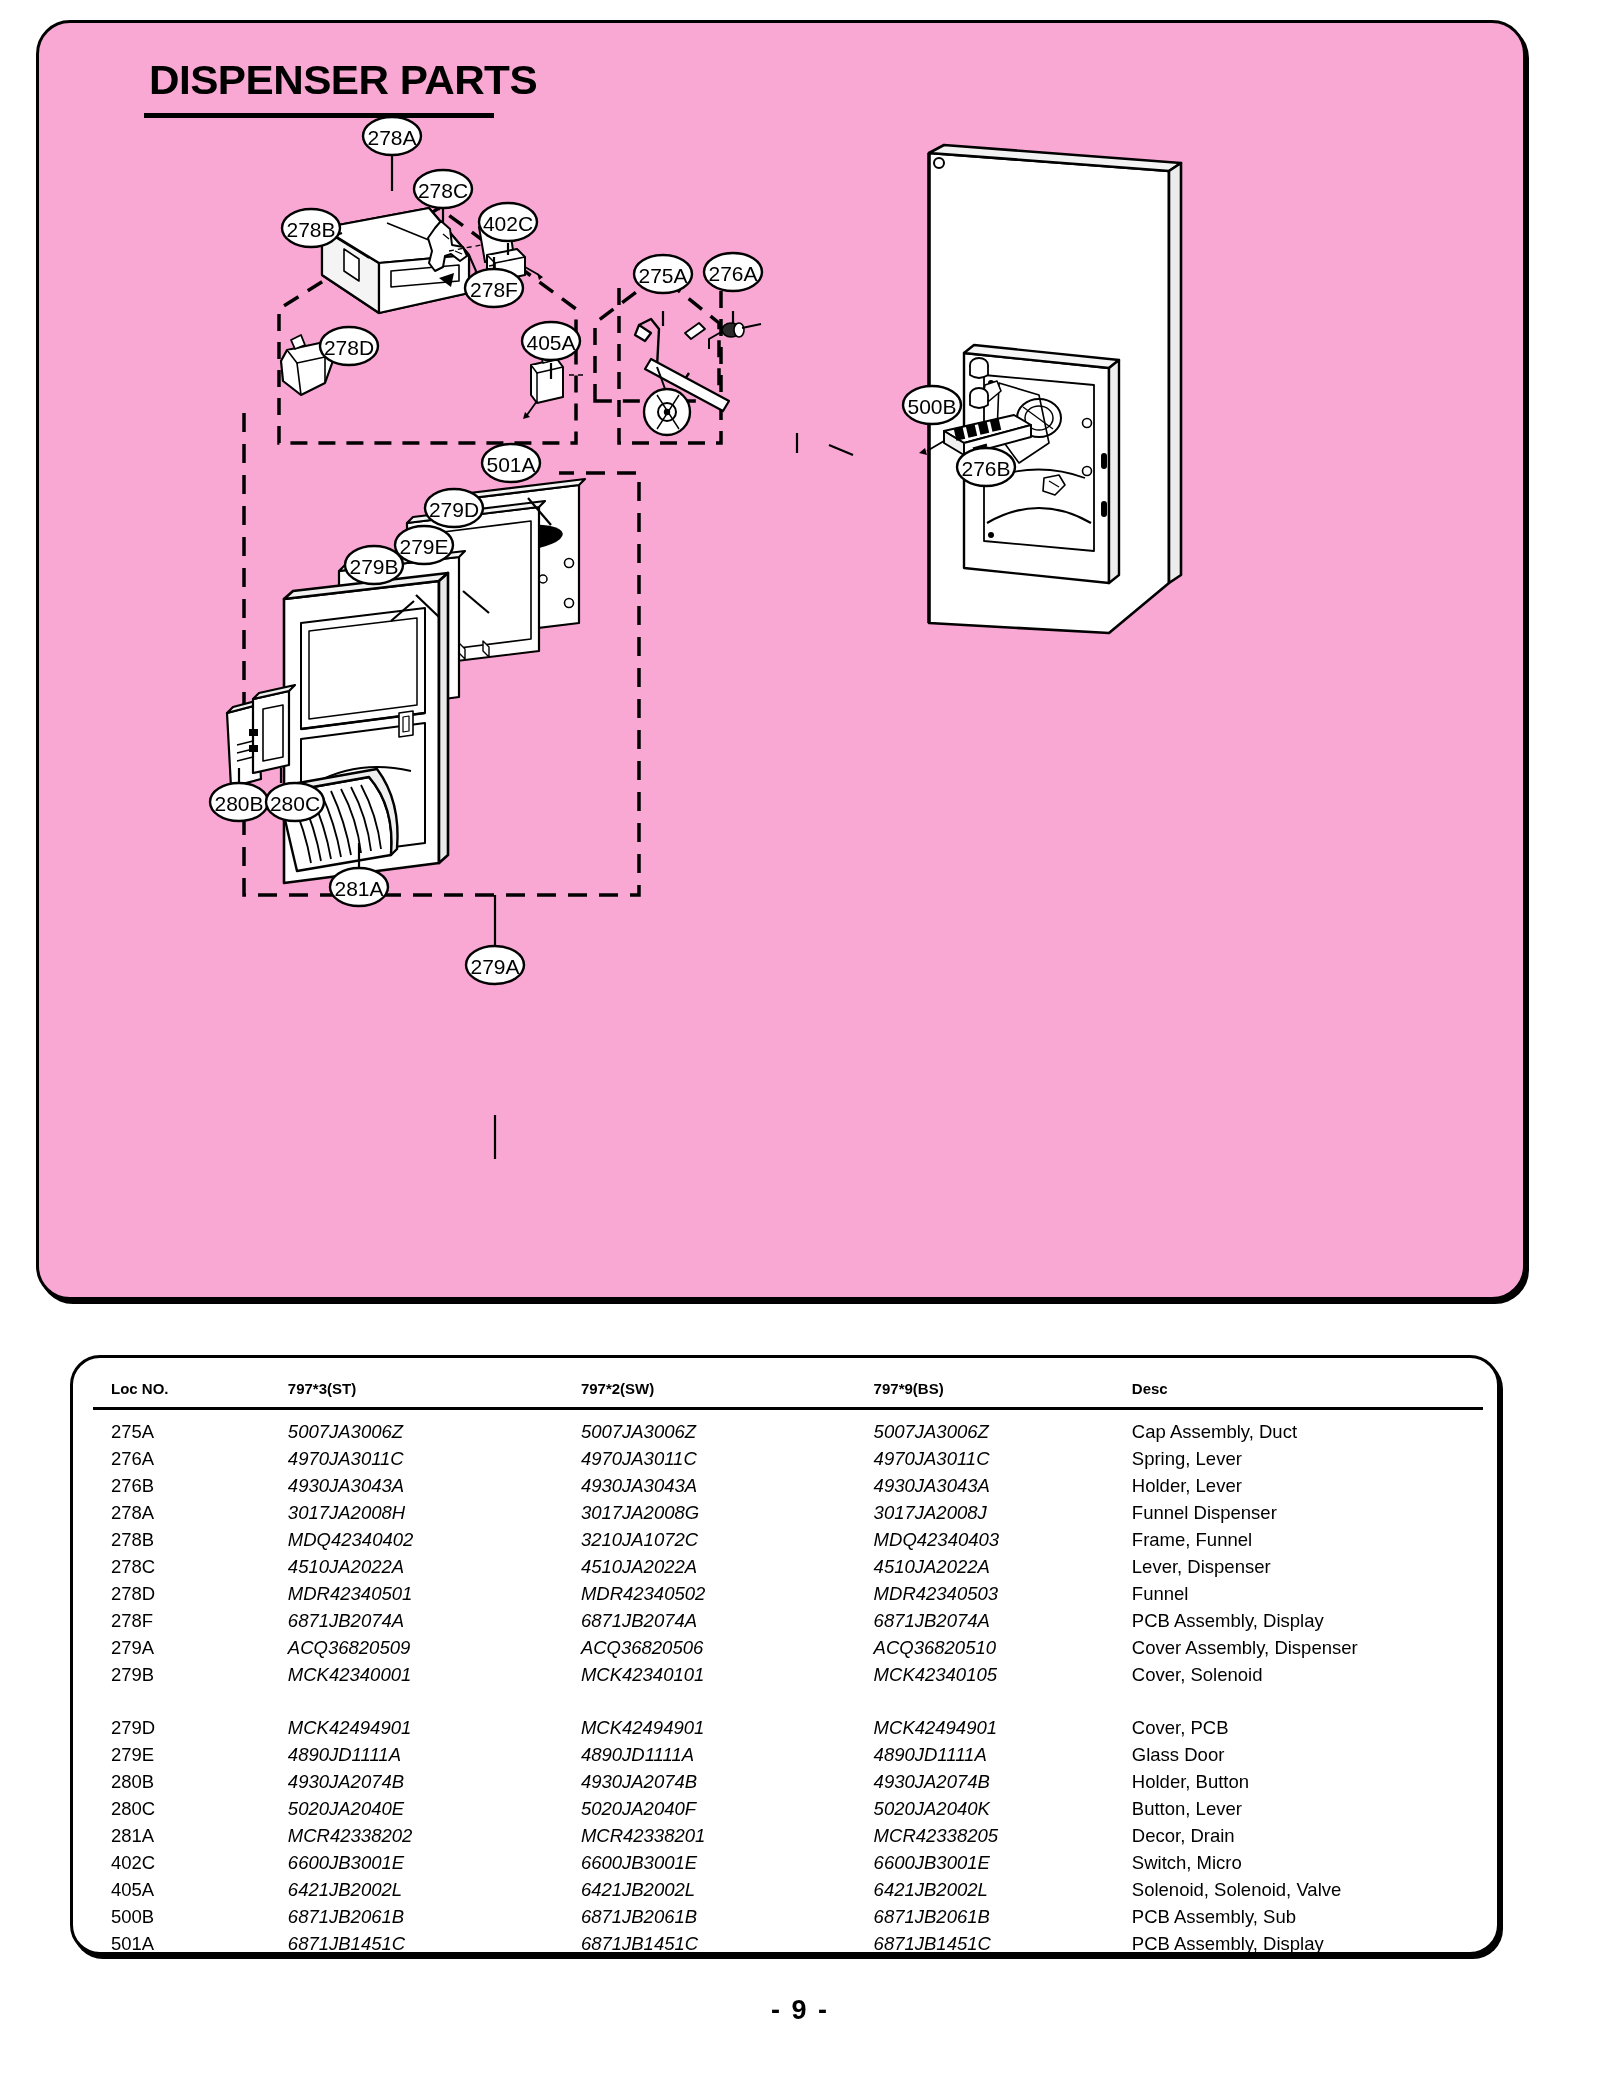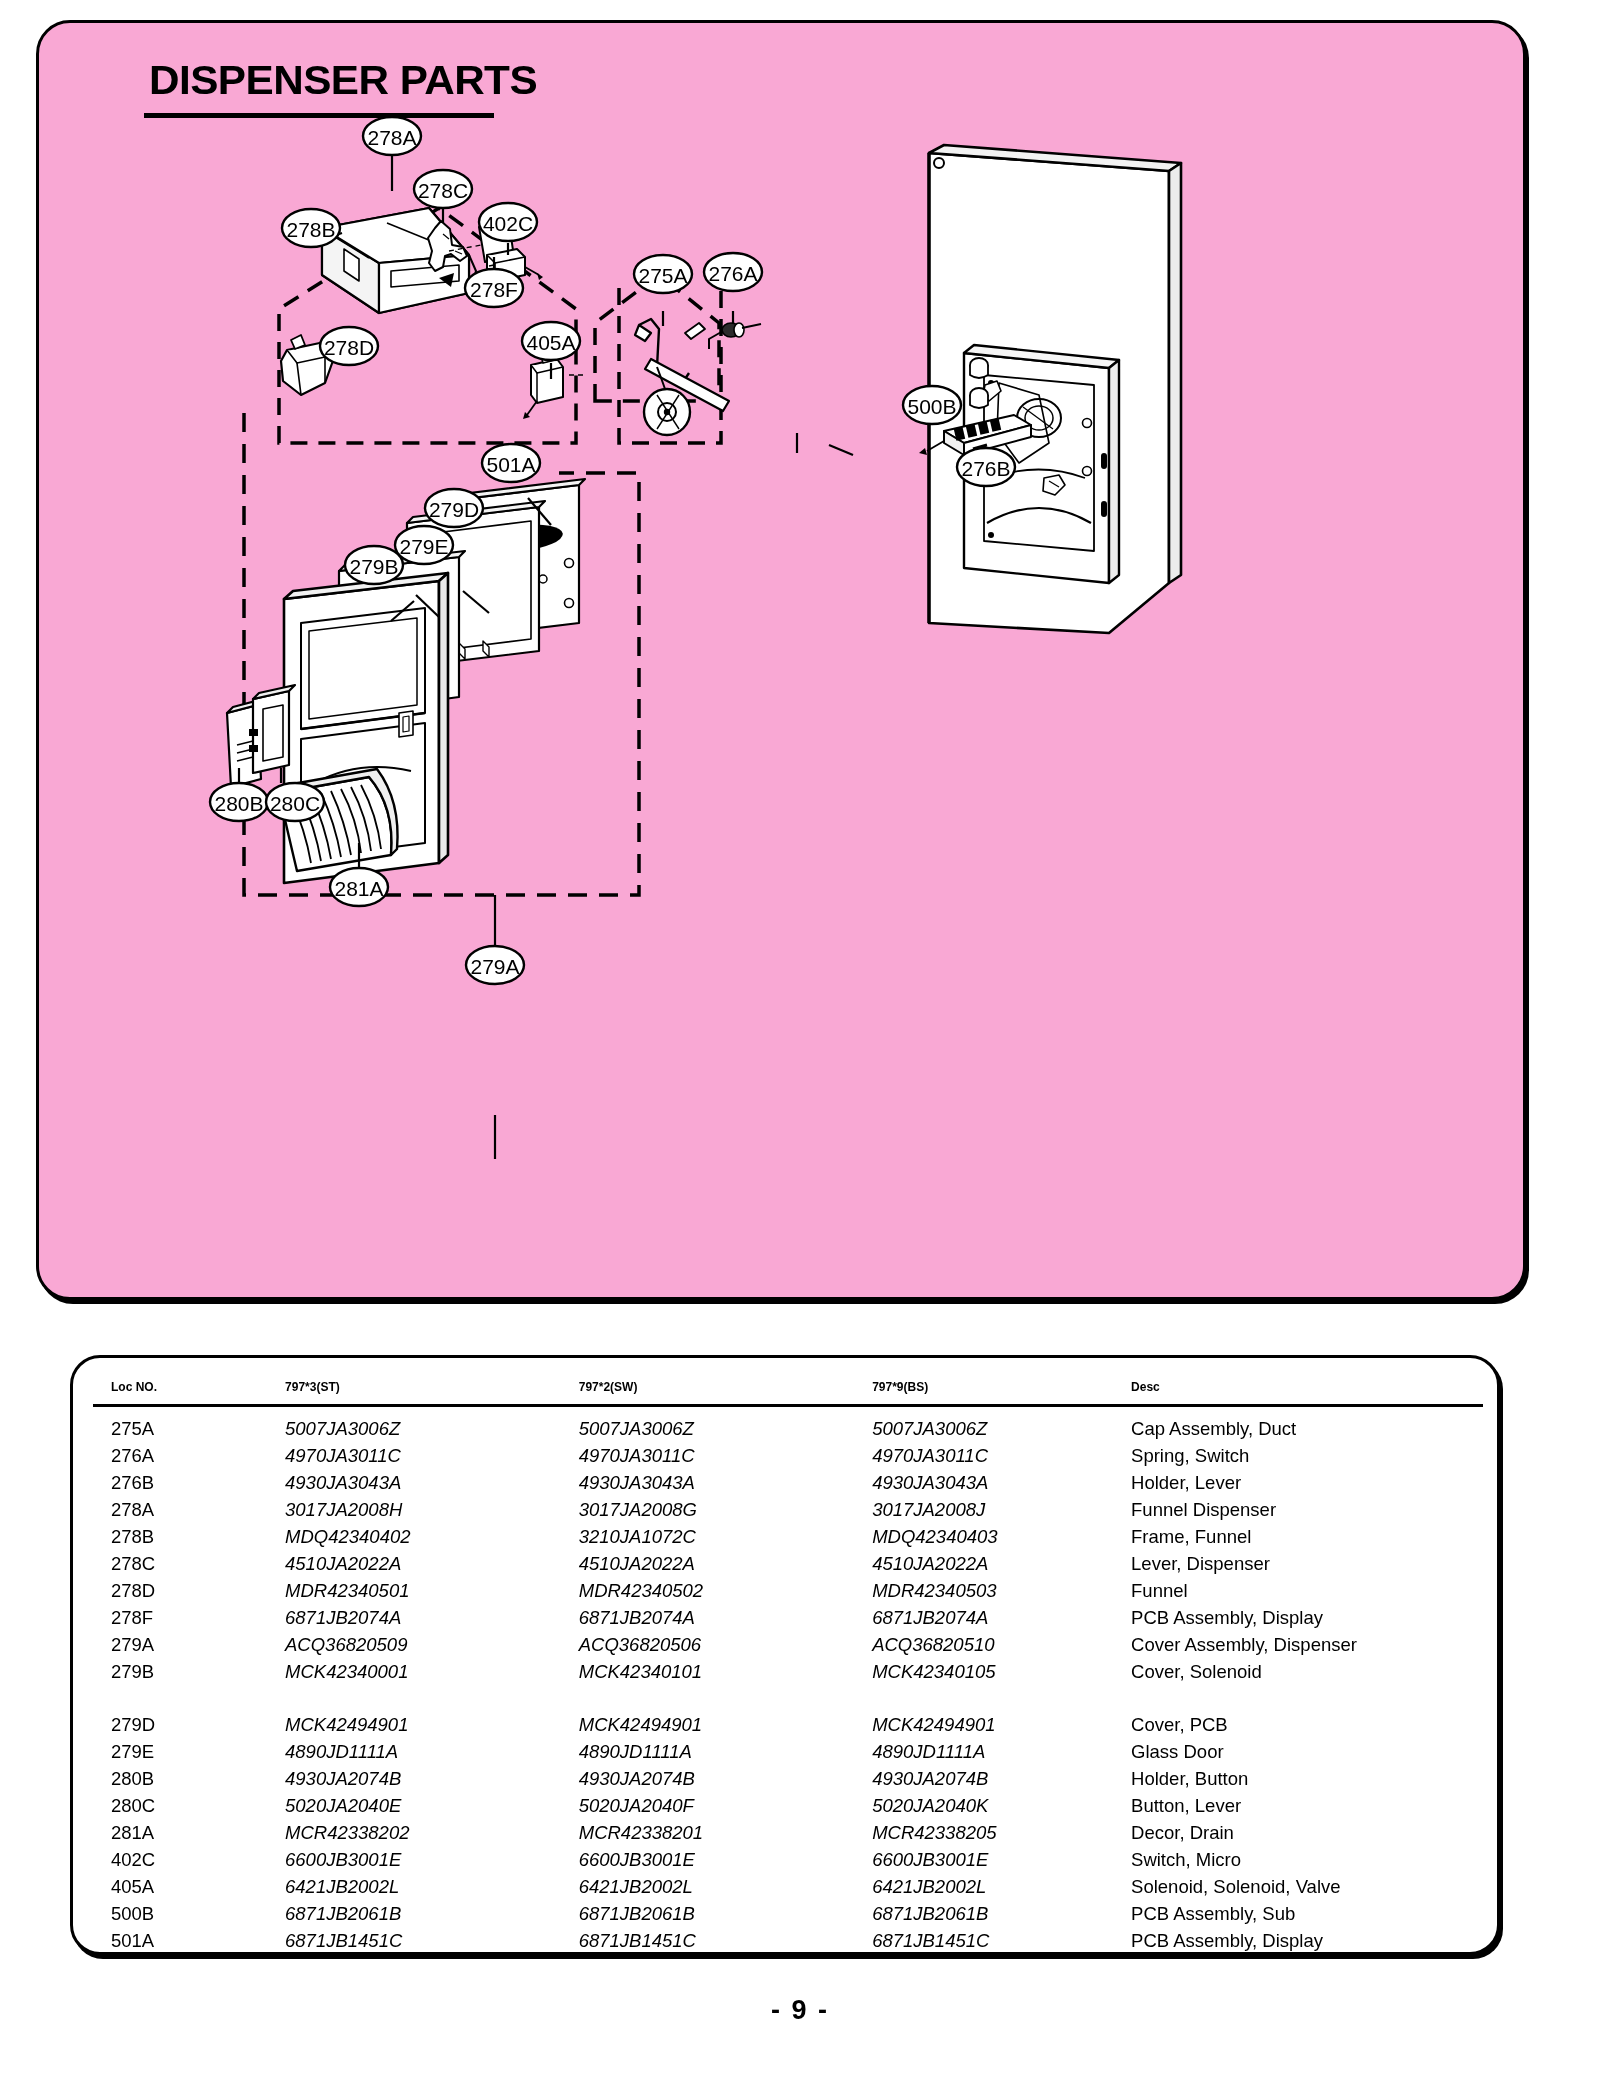--- a/index.html
+++ b/index.html
@@ -72,21 +72,21 @@
     box-shadow: 3px 4px 0 #000;
   }
   #parts-table {
     position: absolute;
     left: 20px;
     top: 18px;
     width: 1390px;
     border-collapse: collapse;
   }
   #parts-table th {
-    font-size: 12px;
+    font-size: 15px;
     font-weight: bold;
     text-align: left;
     padding: 4px 0 10px 0;
     white-space: nowrap;
   }
   #parts-table td {
     font-size: 18.5px;
     font-weight: normal;
     text-align: left;
     padding: 2.5px 0;
@@ -499,21 +499,21 @@
           <td class="col-st td-st">5007JA3006Z</td>
           <td class="col-sw td-sw">5007JA3006Z</td>
           <td class="col-bs td-bs">5007JA3006Z</td>
           <td class="col-desc td-desc">Cap Assembly, Duct</td>
         </tr>
         <tr>
           <td class="col-loc">276A</td>
           <td class="col-st td-st">4970JA3011C</td>
           <td class="col-sw td-sw">4970JA3011C</td>
           <td class="col-bs td-bs">4970JA3011C</td>
-          <td class="col-desc td-desc">Spring, Switch</td>
+          <td class="col-desc td-desc">Spring, Lever</td>
         </tr>
         <tr>
           <td class="col-loc">276B</td>
           <td class="col-st td-st">4930JA3043A</td>
           <td class="col-sw td-sw">4930JA3043A</td>
           <td class="col-bs td-bs">4930JA3043A</td>
           <td class="col-desc td-desc">Holder, Lever</td>
         </tr>
         <tr>
           <td class="col-loc">278A</td>

